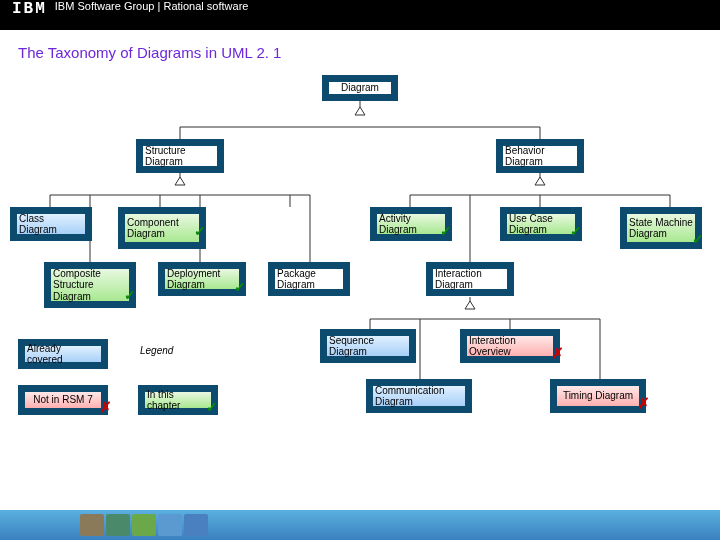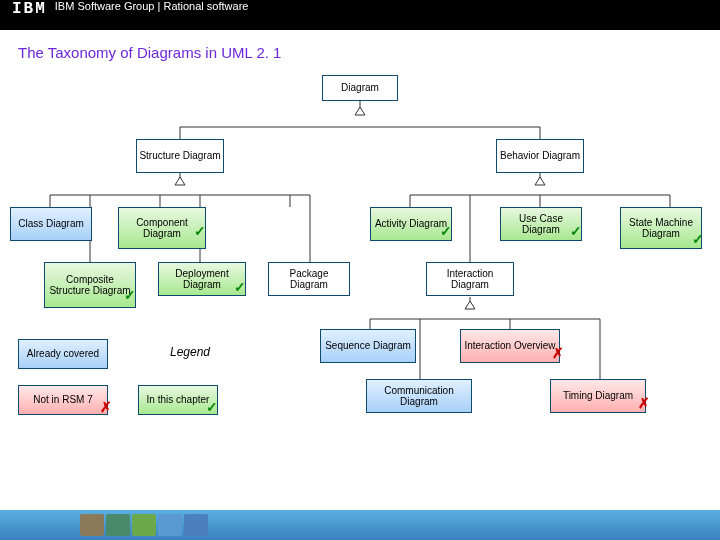--- a/index.html
+++ b/index.html
@@ -1,28 +1,28 @@
 <!DOCTYPE html>
 <html><head>
 <meta charset="utf-8">
 <style>
   html,body{margin:0;padding:0;width:720px;height:540px;font-family:Arial,Helvetica,sans-serif;background:#fff;overflow:hidden}
   .header{background:#000;color:#fff;height:30px;display:flex;align-items:flex-start;padding:0 12px;font-size:11px}
   .logo{font-family:'Courier New',monospace;font-weight:bold;font-size:16px;letter-spacing:2px;margin-right:8px}
   .title{color:#6d28d9;font-size:15px;padding:14px 18px 6px 18px;font-weight:normal}
   .canvas{position:relative;width:720px;height:430px}
-  .box{position:absolute;border:1px solid #0c4a6e;background:#fff;font-size:10px;text-align:center;display:flex;align-items:center;justify-content:center;padding:2px;box-sizing:border-box;line-height:1.15}
+  .box{position:absolute;border:7px solid #0c4a6e;background:#fff;font-size:10px;text-align:left;display:flex;align-items:center;justify-content:center;padding:2px;box-sizing:border-box;line-height:1.15}
   .green{background:linear-gradient(#e8f8e0,#a8e890)}
   .red{background:linear-gradient(#ffe8e8,#ffb0b0)}
   .blue{background:linear-gradient(#e0f0ff,#a8d0f8)}
   .mark{position:absolute;font-size:14px;font-weight:bold}
   .ok{color:#0a8a0a}
   .no{color:#cc0000}
   svg.arrows{position:absolute;left:0;top:0;pointer-events:none}
-  .legend-title{position:absolute;font-style:italic;font-size:12px;text-align:right}
+  .legend-title{position:absolute;font-style:italic;font-size:10px;text-align:left}
   .footer{position:absolute;bottom:0;left:0;width:720px;height:30px;background:linear-gradient(#5ab0e0,#3a80c0)}
   .footer .strip{position:absolute;left:80px;top:4px;width:150px;height:22px;display:flex}
   .footer .chip{width:24px;height:22px;margin-right:2px;border-radius:2px}
 </style>
 </head>
 <body>
 
 <div class="header">
   <span class="logo">IBM</span>
   <span>IBM Software Group | Rational software</span>

